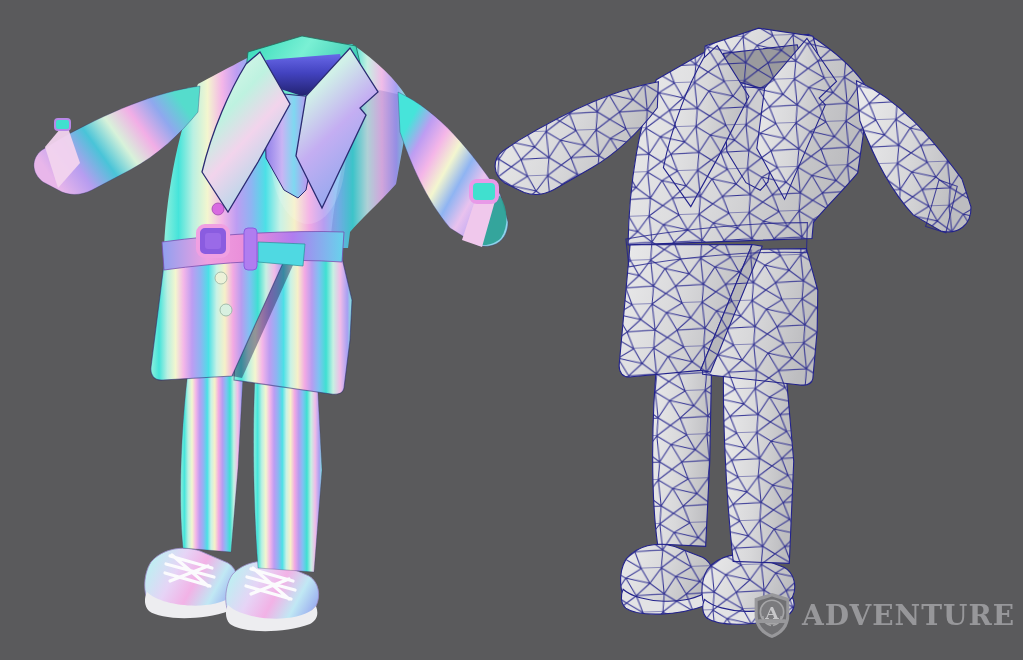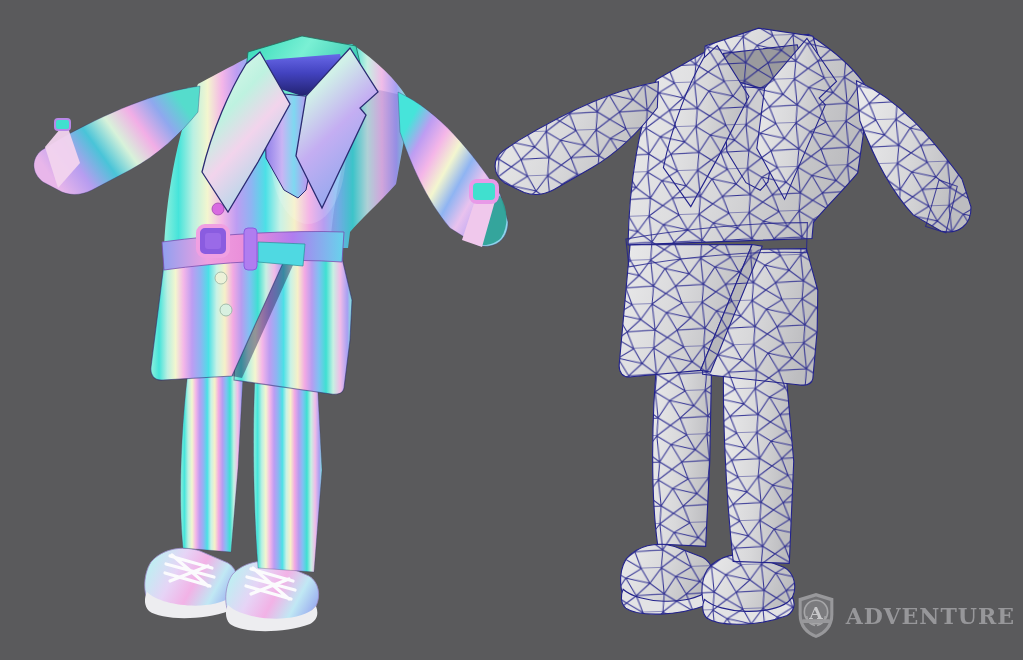--- a/index.html
+++ b/index.html
@@ -16,21 +16,21 @@
     display:flex;align-items:center;gap:9px;
     color:var(--c-logo_text,#97979a);
     user-select:none;
   }
   .logo-text{
     font-family:"DejaVu Serif","Liberation Serif",serif;
     font-weight:bold;
     line-height:18px;
     text-align:center;
   }
-  .logo-line1{font-size:22px;letter-spacing:1px;}
+  .logo-line1{font-size:28px;letter-spacing:1px;}
   .logo-line2{font-size:22px;letter-spacing:1.5px;}
   .tm{font-size:8px;vertical-align:top;letter-spacing:0;}
   .shield-svg{display:block;}
 </style>
 </head>
 <body>
 
 <div class="stage">
 
 <svg class="scene" viewBox="0 0 1023 660" xmlns="http://www.w3.org/2000/svg" xmlns:xlink="http://www.w3.org/1999/xlink">

